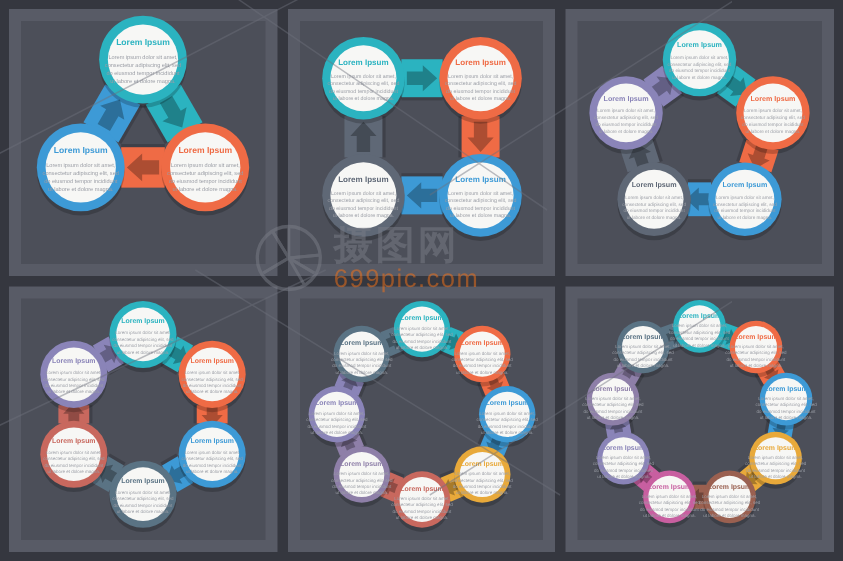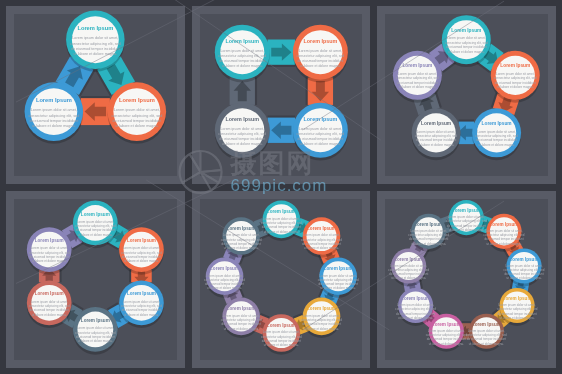--- a/index.html
+++ b/index.html
@@ -41,37 +41,36 @@
   .nodeBody{
     fill:#9b9ea6;
     text-anchor:middle;
   }
 
   
   .wm{
     position:absolute;
     left:0;top:0;width:488px;height:374px;
     pointer-events:none;
-    padding-left:16px;
   }
   .wmCenter{
     position:absolute;
     left:50%;top:46%;
     transform:translate(-50%,-50%);
     display:flex;align-items:center;gap:6px;
     opacity:.5;
   }
   .wmText{
     display:flex;flex-direction:column;line-height:1;
   }
   .wmCn{
     font-size:26px;color:#7a7d87;letter-spacing:2px;font-weight:bold;
   }
   .wmEn{
-    font-size:17px;color:#7dd3fc;letter-spacing:1px;margin-top:1px;
+    font-size:17px;color:#f97316;letter-spacing:1px;margin-top:1px;
   }
 </style>
 </head>
 <body>
 
 <div id="stage">
 
   <div class="grid" id="grid">
       <div class="panel">
         <div class="inner"></div>

